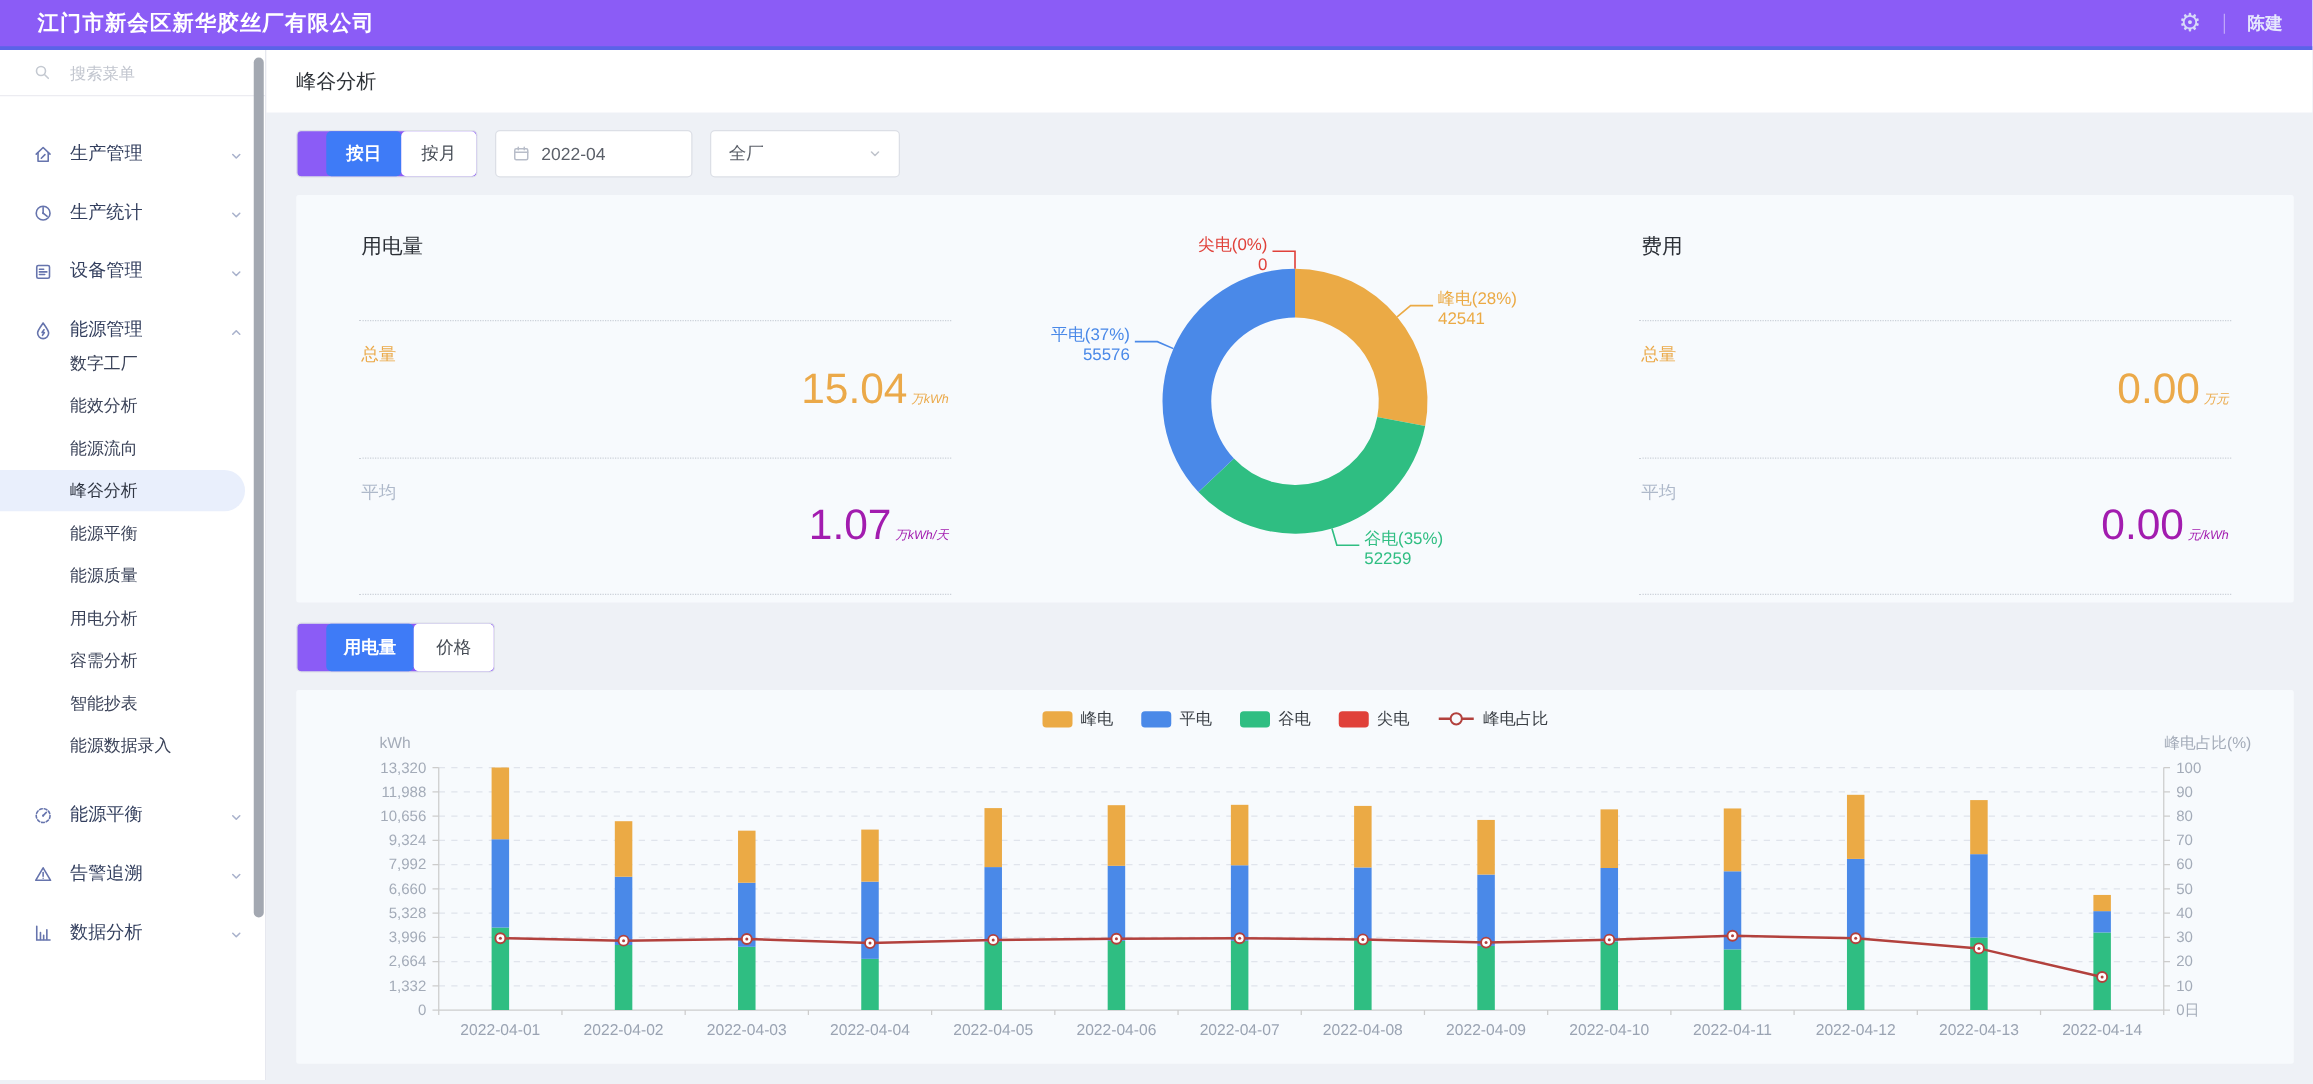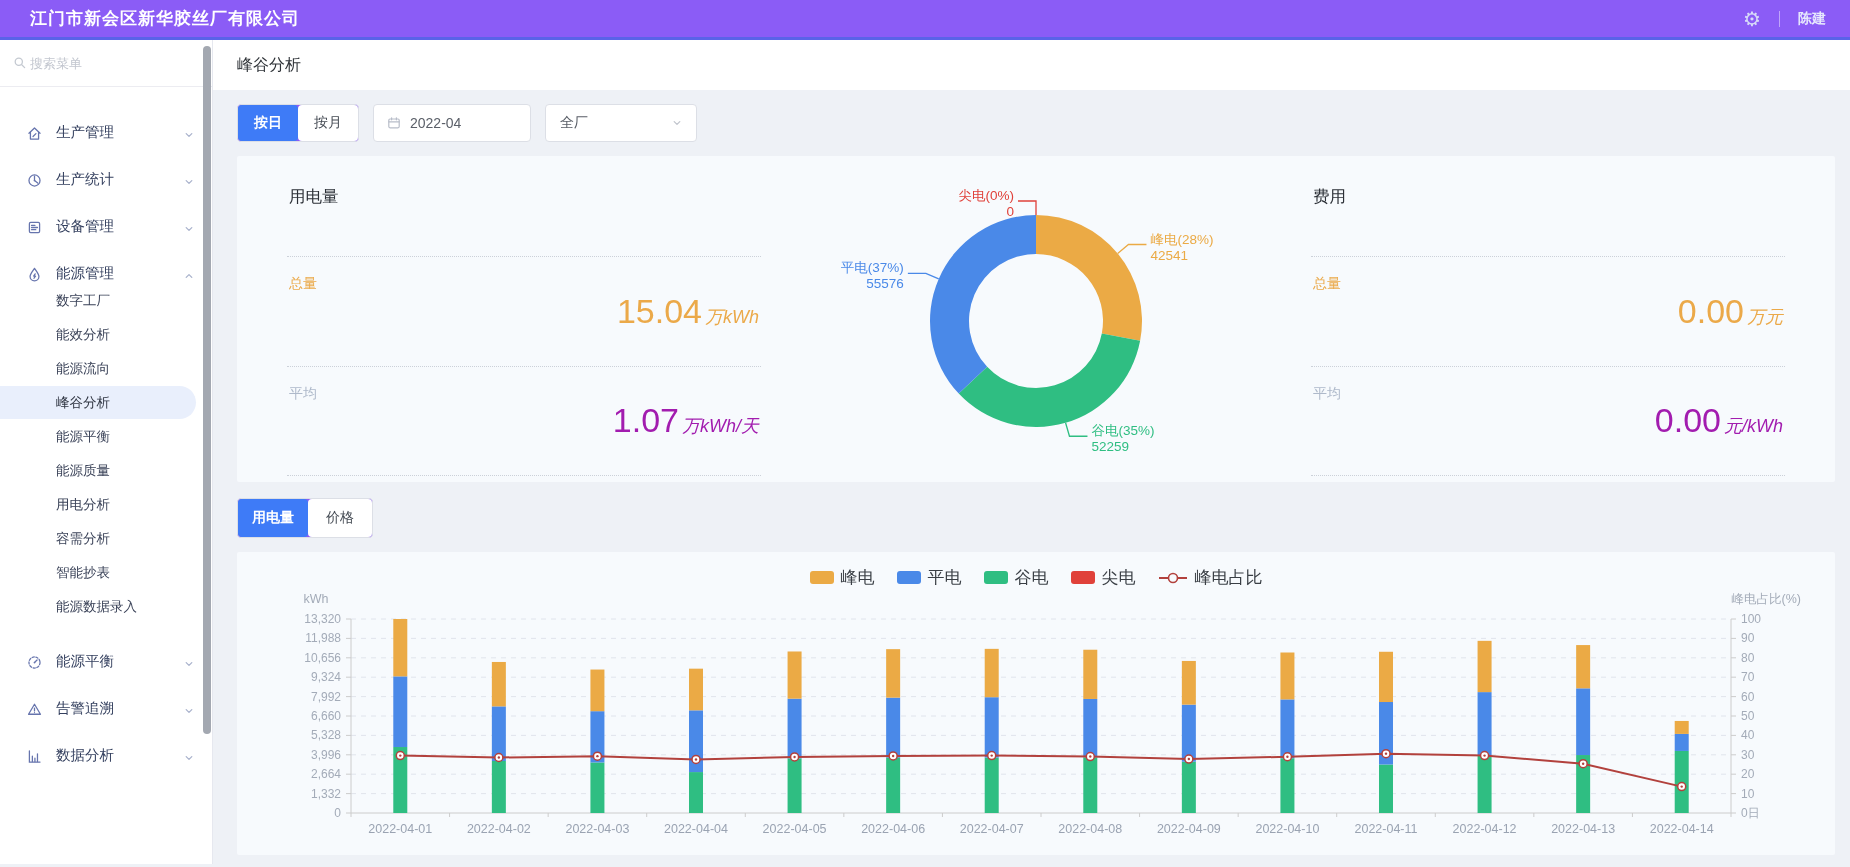--- a/index.html
+++ b/index.html
@@ -16,41 +16,41 @@
   }
   .company { font-size:17px; font-weight:bold; letter-spacing:1px; }
   .topbar-right { margin-left:auto; display:flex; align-items:center; gap:18px; }
   .gear { font-size:20px; color:#d7daf8; cursor:pointer; line-height:1; }
   .tb-divider { width:1px; height:16px; background:rgba(255,255,255,.45); }
   .user { font-size:14px; color:#e6e8fd; cursor:pointer;font-weight:bold; }
 
   
   .layout { display:flex; height:824px; }
   .sidebar { width:213px; flex:none; background:#fff; position:relative; border-right:1px solid #e6e8ef; }
-  .search-row { height:47px; border-bottom:1px solid #ececf1; display:flex; align-items:center; padding:0 12px; gap:0; }
+  .search-row { height:37px; border-bottom:1px solid #ececf1; display:flex; align-items:center; padding:0 26px; gap:12px; }
   .search-row svg { flex:none; }
   .search-input { border:none; outline:none; font-size:13px; width:130px; background:transparent; color:#333; }
   .search-input::placeholder { color:#c2c6cf; }
   .menu { padding-top:8px; overflow:hidden; }
   .menu-item { height:47px; display:flex; align-items:flex-end; padding:0 16px 0 26px; gap:13px; cursor:pointer; }
   .mi-icon { color:#6674ad; display:flex; }
   .mi-label { font-size:14.5px; color:#333f5e; flex:1; }
   .mi-chevron { color:#a9b2cc; display:flex; }
   .mi-chevron.up svg { transform:rotate(180deg); }
   .sub-item { height:33px; line-height:33px; padding-left:56px; font-size:13.5px; color:#3a4258; cursor:pointer; margin:1px 0; }
   .sub-item.active { background:#e9effc; border-radius:0 17px 17px 0; margin-right:16px; color:#2f3542; }
   .scroll-thumb { position:absolute; top:6px; right:1px; width:8px; height:688px; background:#a3a8b1; border-radius:4px; }
 
   .main { flex:1; min-width:0; display:flex; flex-direction:column; }
   .page-head { background:#fff; padding:15px 24px 14px; font-size:16px; color:#2f3338; }
   .content { padding:12px 15px 0 24px; }
 
   
   .filter-row { display:flex; gap:14px; align-items:center; margin:2px 0 14px; }
-  .btn-group { display:inline-flex; border:1px solid #dcdfe6; border-radius:4px; background:#8b5cf6; height:38px; }
+  .btn-group { display:inline-flex; border:1px solid #dcdfe6; border-radius:4px; background:#8b5cf6; height:38px;padding-left:23px; }
   .seg { min-width:60px; padding:0 14px; display:flex; align-items:center; justify-content:center;
          font-size:14px; color:#454b54; cursor:pointer; background:#fff; border-radius:4px; }
   .seg.active { background:#3e7bf7; color:#fff; font-weight:bold; }
   .tabs-group { height:40px; }
   .tabs-group .seg { min-width:64px; }
   .date-input { width:158px; height:38px; background:#fff; border:1px solid #dcdfe6; border-radius:4px;
                 display:flex; align-items:center; padding:0 12px; gap:8px; font-size:14px; color:#5b6069; cursor:pointer; }
   .select { width:152px; height:38px; background:#fff; border:1px solid #dcdfe6; border-radius:4px;
             display:flex; align-items:center; justify-content:space-between; padding:0 12px 0 14px;
             font-size:14px; color:#5b6069; cursor:pointer; }
@@ -58,30 +58,30 @@
 
   
   .stats-card { background:#f7fafd; display:flex; height:326px; padding:0 10px; border-radius:2px; }
   .stats-col { flex:1; min-width:0; padding:20px 40px 6px; display:flex; flex-direction:column; }
   .stats-title { font-size:16.5px; color:#2b2f36; padding:10px 2px 48px; border-bottom:1px dotted #ccd1d9; }
   .stats-row { flex:1; display:flex; align-items:center; justify-content:space-between;
                border-bottom:1px dotted #ccd1d9; padding:0 2px; }
   .row-label { font-size:14px; align-self:flex-start; margin-top:18px; }
   .row-value { white-space:nowrap; }
   .row-value b { font-size:34px; font-weight:400; }
-  .row-value i { font-size:18px; margin-left:3px;margin-top:28px; }
+  .row-value i { font-size:10px; margin-left:3px;margin-top:28px; }
   .accent .row-label, .accent .row-value b, .accent .row-value i { color:#eba949; }
   .muted .row-label { color:#aeb9ca; }
   .muted .row-value b, .muted .row-value i { color:#a21caf; }
   .donut-wrap { width:470px; flex:none; display:flex; align-items:center; justify-content:center; }
 
   
   .chart-card { background:#f7fafd; margin-top:14px; padding:12px 26px 4px; border-radius:2px; }
   .legend-row { display:flex; justify-content:center; align-items:center; gap:22px;
-                font-size:17px; color:#3a3f45; margin:2px 0 0; }
+                font-size:13px; color:#3a3f45; margin:2px 0 0; }
   .legend-item { display:flex; align-items:center; cursor:pointer; }
   .swatch { width:24px; height:13px; border-radius:3px; display:inline-block; margin-right:7px; }
   .tabs-row { margin:16px 0 14px; }
   svg text { font-family:"Liberation Sans", sans-serif; }
 </style>
 </head>
 <body>
 
 <header class="topbar">
   <span class="company">江门市新会区新华胶丝厂有限公司</span>

